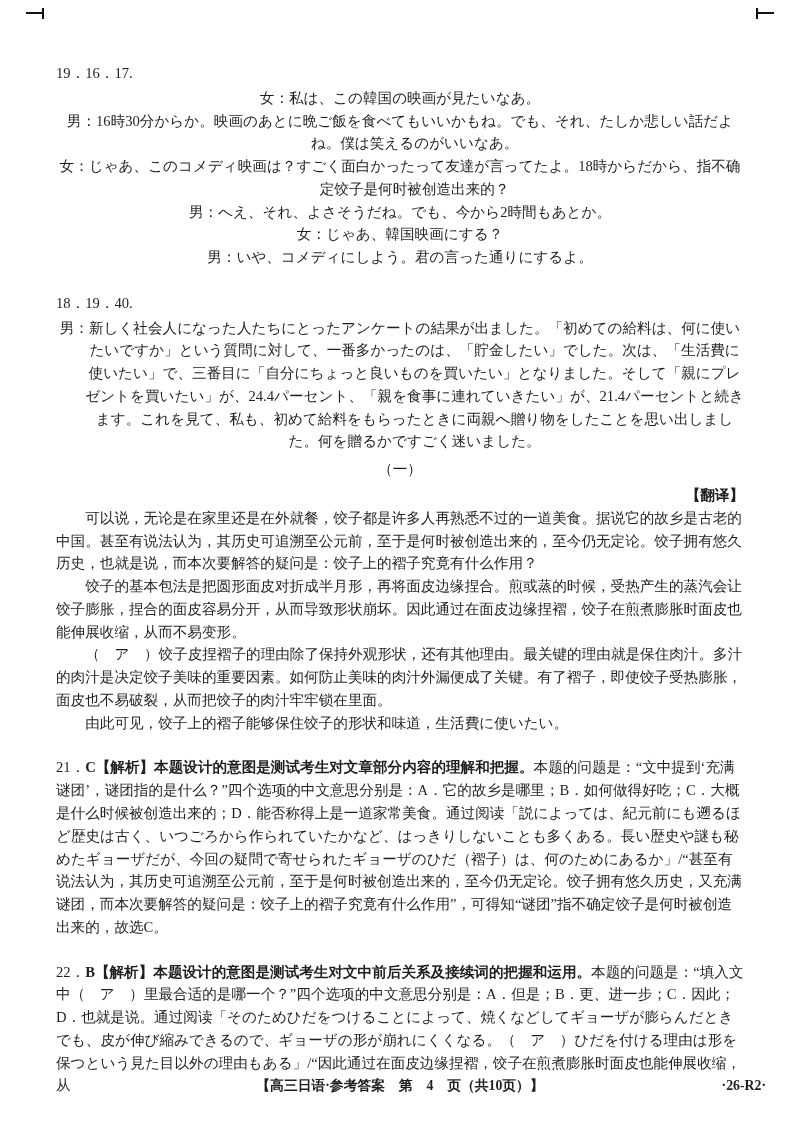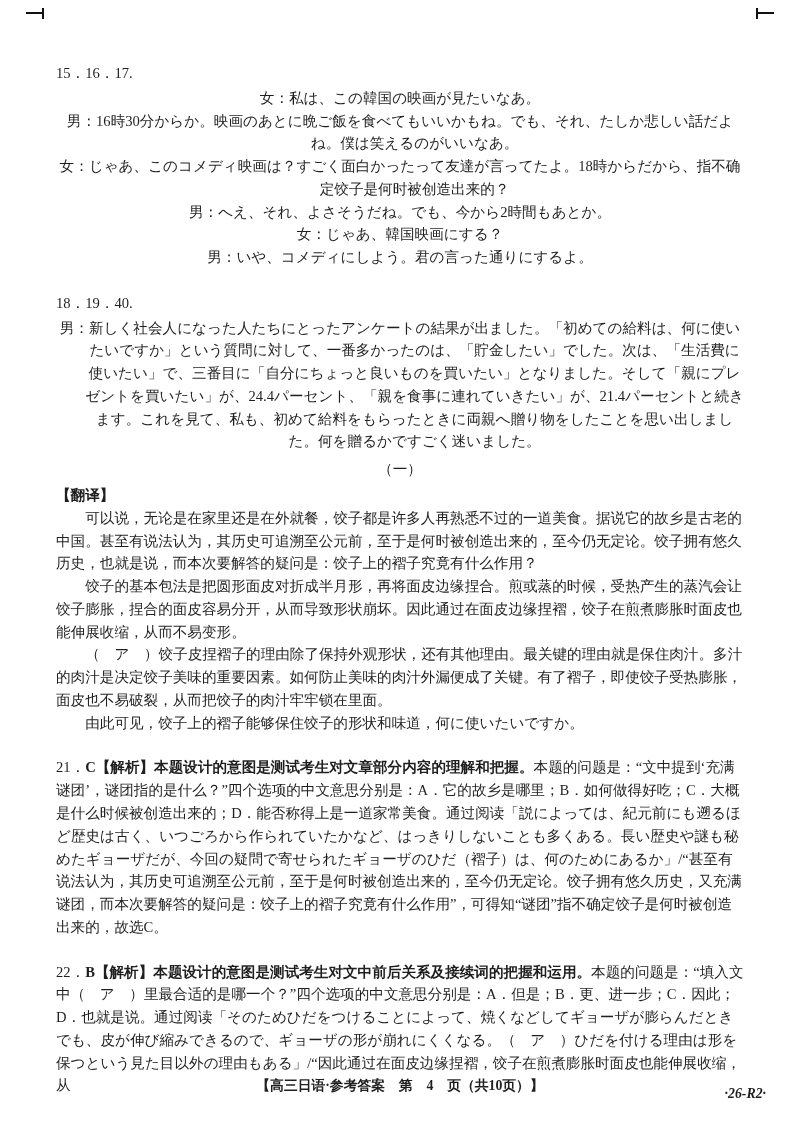--- a/index.html
+++ b/index.html
@@ -24,53 +24,53 @@
   .content { padding: 62px 56px 0 56px; }
 
   .q-heading { margin-bottom: 2px; }
   .q-heading.gap-top { margin-top: 23px; }
 
   .dialog-line { padding-left: 2em; text-indent: -2em; text-align: center; }
   .dialog-line .speaker { }
 
   .section-title { font-weight: bold; margin-top: 34px; font-size: 15px; }
   .part-center { text-align: center; margin-top: 5px; }
-  .trans-label { font-weight: bold; margin-top: 3px; }
+  .trans-label { font-weight: bold; margin-top: 3px; text-align: right; }
 
   .para { text-indent: 2em; }
 
   .answer { margin-top: 22px; font-family: Liberation Serif, serif; }
   .answer .num { }
   .answer .lead { font-weight: bold; }
 
   .page-footer {
     position: absolute;
     bottom: 34px; left: 0; right: 0;
     text-align: center;
     font-weight: bold;
     font-size: 13.8px;
   }
   .page-footer .fc { }
-  .page-footer .fr { position: absolute; right: 34px; top: 8px; font-style: italic; }
+  .page-footer .fr { position: absolute; right: 34px; top: 0; }
 </style>
 </head>
 <body>
 
 <div class="crop crop-left">
     <span class="h"></span>
     <span class="v"></span>
   </div>
 <div class="crop crop-right">
     <span class="h"></span>
     <span class="v"></span>
   </div>
 
 <main class="content">
 
-  <div class="q-heading">15．16．17.</div>
+  <div class="q-heading">19．16．17.</div>
 
   <div class="dialog">
     <div class="dialog-line"><span class="speaker">女：</span><span>私は、この韓国の映画が見たいなあ。</span></div>
     <div class="dialog-line"><span class="speaker">男：</span><span>16時30分からか。映画のあとに晩ご飯を食べてもいいかもね。でも、それ、たしか悲しい話だよね。僕は笑えるのがいいなあ。</span></div>
     <div class="dialog-line"><span class="speaker">女：</span><span>じゃあ、このコメディ映画は？すごく面白かったって友達が言ってたよ。18時からだから、指不确定饺子是何时被创造出来的？</span></div>
     <div class="dialog-line"><span class="speaker">男：</span><span>へえ、それ、よさそうだね。でも、今から2時間もあとか。</span></div>
     <div class="dialog-line"><span class="speaker">女：</span><span>じゃあ、韓国映画にする？</span></div>
     <div class="dialog-line"><span class="speaker">男：</span><span>いや、コメディにしよう。君の言った通りにするよ。</span></div>
   </div>
 
@@ -81,21 +81,21 @@
   </div>
 
 
   <div class="part-center">（一）</div>
 
   <div class="trans-label">【翻译】</div>
 
   <p class="para">可以说，无论是在家里还是在外就餐，饺子都是许多人再熟悉不过的一道美食。据说它的故乡是古老的中国。甚至有说法认为，其历史可追溯至公元前，至于是何时被创造出来的，至今仍无定论。饺子拥有悠久历史，也就是说，而本次要解答的疑问是：饺子上的褶子究竟有什么作用？</p>
   <p class="para">饺子的基本包法是把圆形面皮对折成半月形，再将面皮边缘捏合。煎或蒸的时候，受热产生的蒸汽会让饺子膨胀，捏合的面皮容易分开，从而导致形状崩坏。因此通过在面皮边缘捏褶，饺子在煎煮膨胀时面皮也能伸展收缩，从而不易变形。</p>
   <p class="para">（　ア　）饺子皮捏褶子的理由除了保持外观形状，还有其他理由。最关键的理由就是保住肉汁。多汁的肉汁是决定饺子美味的重要因素。如何防止美味的肉汁外漏便成了关键。有了褶子，即使饺子受热膨胀，面皮也不易破裂，从而把饺子的肉汁牢牢锁在里面。</p>
-  <p class="para">由此可见，饺子上的褶子能够保住饺子的形状和味道，何に使いたいですか。</p>
+  <p class="para">由此可见，饺子上的褶子能够保住饺子的形状和味道，生活費に使いたい。</p>
 
   <p class="answer"><span class="num">21．</span><span class="lead">C【解析】本题设计的意图是测试考生对文章部分内容的理解和把握。</span><span>本题的问题是：“文中提到‘充满谜团’，谜团指的是什么？”四个选项的中文意思分别是：A．它的故乡是哪里；B．如何做得好吃；C．大概是什么时候被创造出来的；D．能否称得上是一道家常美食。通过阅读「説によっては、紀元前にも遡るほど歴史は古く、いつごろから作られていたかなど、はっきりしないことも多くある。長い歴史や謎も秘めたギョーザだが、今回の疑問で寄せられたギョーザのひだ（褶子）は、何のためにあるか」/“甚至有说法认为，其历史可追溯至公元前，至于是何时被创造出来的，至今仍无定论。饺子拥有悠久历史，又充满谜团，而本次要解答的疑问是：饺子上的褶子究竟有什么作用”，可得知“谜团”指不确定饺子是何时被创造出来的，故选C。</span></p>
 
   <p class="answer"><span class="num">22．</span><span class="lead">B【解析】本题设计的意图是测试考生对文中前后关系及接续词的把握和运用。</span><span>本题的问题是：“填入文中（　ア　）里最合适的是哪一个？”四个选项的中文意思分别是：A．但是；B．更、进一步；C．因此；D．也就是说。通过阅读「そのためひだをつけることによって、焼くなどしてギョーザが膨らんだときでも、皮が伸び縮みできるので、ギョーザの形が崩れにくくなる。（　ア　）ひだを付ける理由は形を保つという見た目以外の理由もある」/“因此通过在面皮边缘捏褶，饺子在煎煮膨胀时面皮也能伸展收缩，从</span></p>
 
 </main>
 
 <footer class="page-footer">
   <span class="fc">【高三日语·参考答案　第　4　页（共10页）】</span>
   <span class="fr">·26-R2·</span>

